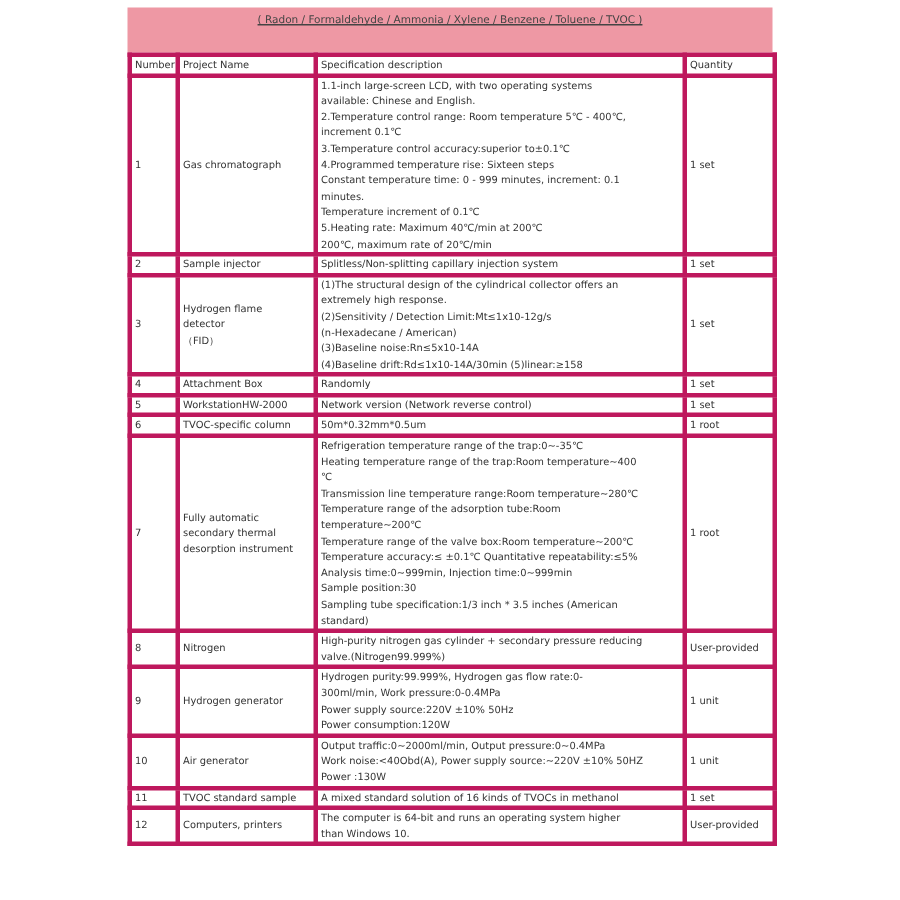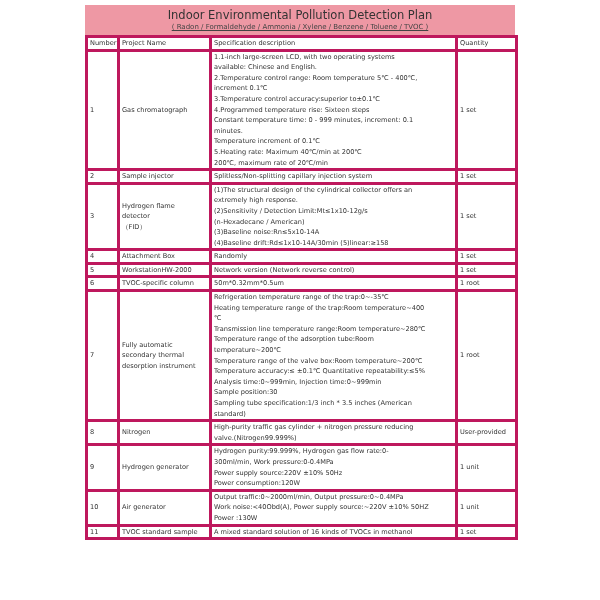--- a/index.html
+++ b/index.html
@@ -17,21 +17,20 @@
   col.c-name { width: 92px; }
   col.c-spec { width: 246px; }
   col.c-qty { width: 60px; }
   .spec-line { display: block; }
 </style>
 </head>
 <body>
 
 <div class="doc">
   <div class="title-band">
-    <div class="title">Indoor Environmental Pollution Detection Plan</div>
     <div class="subtitle">( Radon / Formaldehyde / Ammonia / Xylene / Benzene / Toluene / TVOC )</div>
   </div>
   <table>
     <colgroup>
       <col class="c-num">
         <col class="c-name">
         <col class="c-spec">
         <col class="c-qty">
     </colgroup>
     <thead>
@@ -142,21 +141,21 @@
             <span class="spec-line">standard)</span>
           </td>
           <td>1 root</td>
         </tr>
         <tr>
           <td>8</td>
           <td>
             <span class="spec-line">Nitrogen</span>
           </td>
           <td>
-            <span class="spec-line">High-purity traffic gas cylinder + nitrogen pressure reducing</span>
+            <span class="spec-line">High-purity nitrogen gas cylinder + secondary pressure reducing</span>
             <span class="spec-line">valve.(Nitrogen99.999%)</span>
           </td>
           <td>User-provided</td>
         </tr>
         <tr>
           <td>9</td>
           <td>
             <span class="spec-line">Hydrogen generator</span>
           </td>
           <td>
@@ -181,16 +180,27 @@
         </tr>
         <tr>
           <td>11</td>
           <td>
             <span class="spec-line">TVOC standard sample</span>
           </td>
           <td>
             <span class="spec-line">A mixed standard solution of 16 kinds of TVOCs in methanol</span>
           </td>
           <td>1 set</td>
+        </tr>
+        <tr>
+          <td>12</td>
+          <td>
+            <span class="spec-line">Computers, printers</span>
+          </td>
+          <td>
+            <span class="spec-line">The computer is 64-bit and runs an operating system higher</span>
+            <span class="spec-line">than Windows 10.</span>
+          </td>
+          <td>User-provided</td>
         </tr>
       </tbody>
   </table>
 </div>
 
 </body></html>

